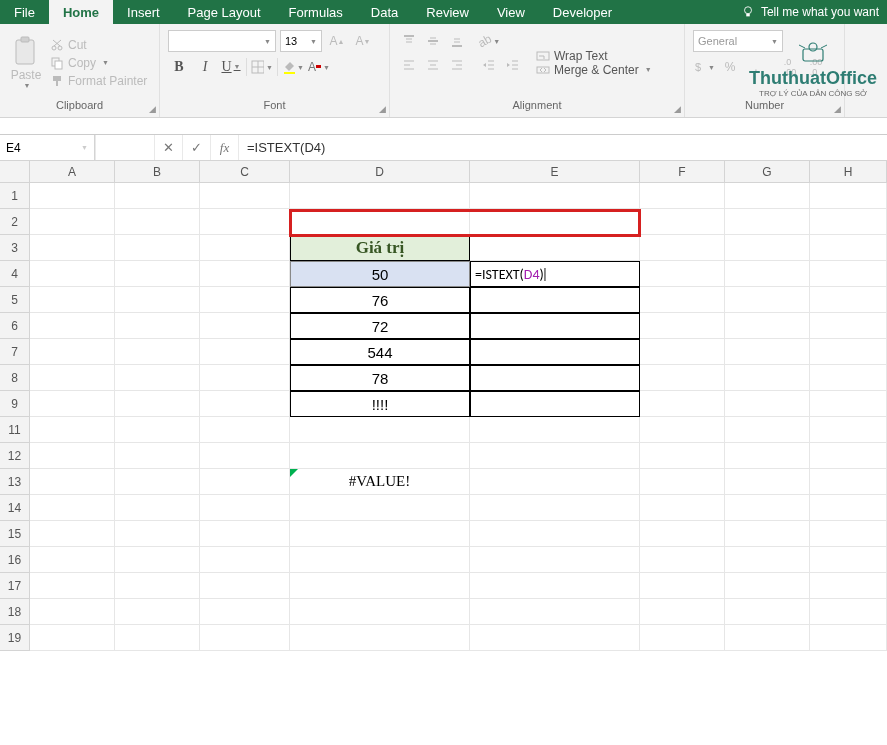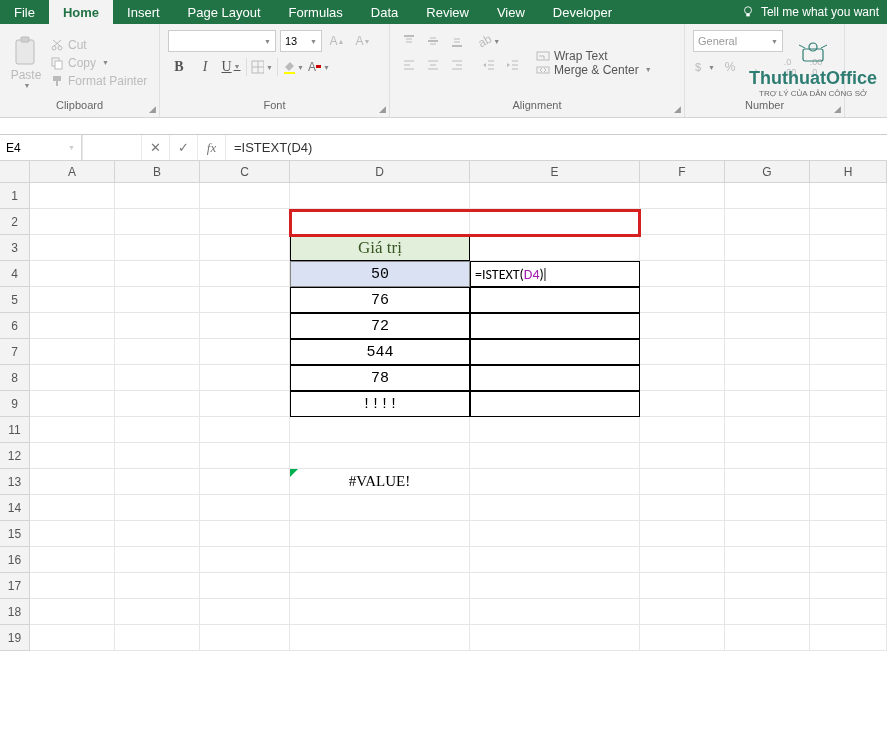--- a/index.html
+++ b/index.html
@@ -45,21 +45,21 @@
 .align-col { display: flex; flex-direction: column; gap: 2px; }
 .align-row { display: flex; gap: 2px; }
 .wrap-merge { display: flex; flex-direction: column; justify-content: center; margin-left: 10px; }
 .wm-item { display: flex; align-items: center; gap: 4px; font-size: 12px; color: #555; cursor: pointer; }
 
 
 .num-format { width: 90px; height: 22px; border: 1px solid #ccc; background: #fff; display: flex; align-items: center; justify-content: space-between; padding: 0 4px; color: #999; font-size: 11px; }
 
 
 .formula-bar { height: 26px; border-bottom: 1px solid #d4d4d4; display: flex; align-items: stretch; background: #fff; }
-.name-box { width: 82px; border-right: 1px solid #d4d4d4; display: flex; align-items: center; padding: 0 6px; font-size: 12px; justify-content: space-between; background: #fff; }
+.name-box { width: 95px; border-right: 1px solid #d4d4d4; display: flex; align-items: center; padding: 0 6px; font-size: 12px; justify-content: space-between; background: #fff; }
 .fb-btn { width: 28px; display: flex; align-items: center; justify-content: center; border-right: 1px solid #e9e9e9; color: #777; font-size: 13px; cursor: pointer; }
 .fb-btn.fx { font-style: italic; font-family: serif; }
 .formula-input { flex: 1; display: flex; align-items: center; padding: 0 8px; font-size: 13px; color: #333; }
 .fb-spacer { width: 60px; border-left: 1px solid #e9e9e9; border-right: 1px solid #e9e9e9; }
 
 
 .grid-area { position: relative; }
 .col-headers { display: flex; height: 22px; border-bottom: 1px solid #d4d4d4; background: #f3f3f3; }
 .corner { width: 30px; border-right: 1px solid #d4d4d4; background: #f3f3f3; }
 .col-h { border-right: 1px solid #d4d4d4; display: flex; align-items: center; justify-content: center; font-size: 12px; color: #555; cursor: pointer; }
@@ -73,24 +73,24 @@
 .cA, .hA { width: 85px; }
 .cB, .hB { width: 85px; }
 .cC, .hC { width: 90px; }
 .cD, .hD { width: 180px; }
 .cE, .hE { width: 170px; }
 .cF, .hF { width: 85px; }
 .cG, .hG { width: 85px; }
 .cH, .hH { width: 77px; }
 
 
-.header-cell { background: #e2efda; font-weight: 400; font-family: "Times New Roman", serif; font-size: 17px; color: #375623; border: 1px solid #000 !important; }
-
-
-.bordered { border: 1px solid #000 !important; font-family: Liberation Mono, monospace; }
+.header-cell { background: #e2efda; font-weight: 700; font-family: "Times New Roman", serif; font-size: 17px; color: #375623; border: 1px solid #000 !important; }
+
+
+.bordered { border: 1px solid #000 !important; font-family: Liberation Sans, sans-serif; }
 
 
 .red-box { position: absolute; border: 3px solid #d62020; pointer-events: none; z-index: 10; }
 
 
 .editing-cell { background: #fff; border: 1px solid #888; font-family: Calibri, sans-serif; font-size: 14px; }
 .cell-ref-blue { color: #a21caf; }
 
 
 .d4-sel { background: #d9e1f2; outline: 1px solid #888; outline-offset: -1px; }

